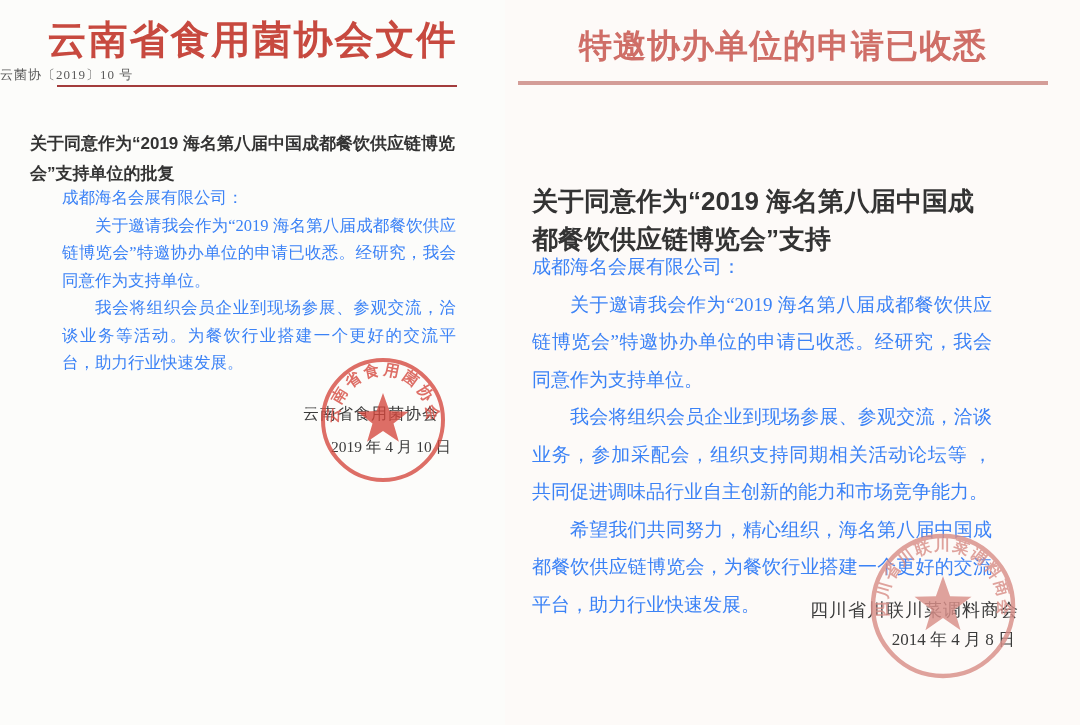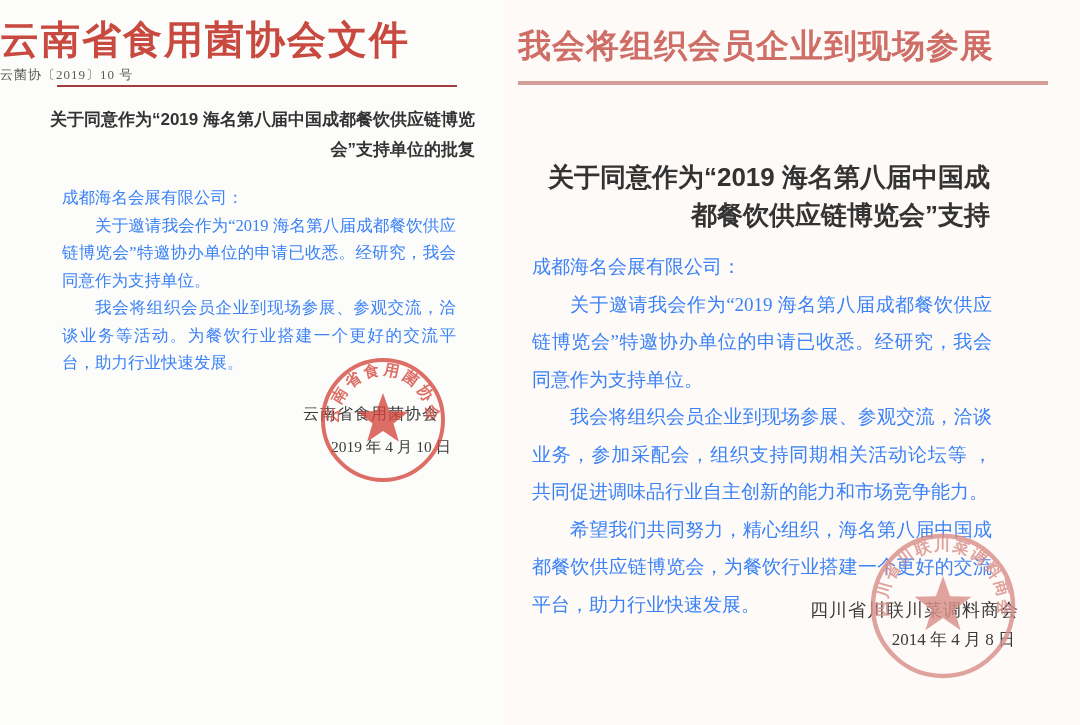--- a/index.html
+++ b/index.html
@@ -5,37 +5,37 @@
   * { margin: 0; padding: 0; box-sizing: border-box; }
   html, body { width: 1080px; height: 725px; background: #ffffff; overflow: hidden; }
   body { font-family: "Liberation Serif", serif; position: relative; }
 
   .doc { position: absolute; top: 0; height: 725px; }
   .doc-left  { left: 0;   width: 505px; background: #fcfcfa; }
   .doc-right { left: 505px; width: 575px; background: #fdfaf8; }
   .seam { position: absolute; left: 503px; top: 0; width: 2px; height: 725px;
           background: linear-gradient(to right, #f1f1ee, #ffffff); }
 
-  .org-header { position: absolute; width: 100%; 
+  .org-header { position: absolute; width: 100%; text-align: center;
                 font-family: "Liberation Sans", sans-serif; font-weight: bold;
                 letter-spacing: 2px; white-space: nowrap; }
   .doc-left  .org-header { top: 13px; font-size: 39px; color: #c7493f; }
   .doc-right .org-header { top: 24px; left: 13px; width: 530px; font-size: 33px;
                            color: #cf6e67; font-family: "Liberation Serif", serif;
                            letter-spacing: 1px; }
 
   .doc-number { position: absolute; top: 66px; width: 100%; 
                 font-size: 13px; color: #5a5a5a; letter-spacing: 1px; }
 
   .red-rule { position: absolute; }
   .doc-left  .red-rule { top: 85px; left: 57px; width: 400px; height: 2px; background: #a33c3c; }
   .doc-right .red-rule { top: 81px; left: 13px; width: 530px; height: 4px; background: #d49d98; }
 
-  .doc-title { position: absolute; width: 100%; text-align: right;
-               font-family: "Liberation Sans", sans-serif; font-weight: bold; color: #333; }
+  .doc-title { position: absolute; width: 100%; text-align: left;
+               font-family: "Liberation Sans", sans-serif; font-weight: bold; color: #333; margin-top: 24px; }
   .doc-left  .doc-title { top: 105px; left: 30px; width: 445px; font-size: 17px; line-height: 30px; }
   .doc-right .doc-title { top: 158px; left: 27px; width: 458px; font-size: 26px; line-height: 38px; }
 
   .doc-body { position: absolute; color: #3b82f6; text-align: justify; }
   .doc-left  .doc-body { top: 184px; left: 62px; width: 394px; font-size: 16.5px; line-height: 27.5px; }
   .doc-right .doc-body { top: 248px; left: 27px; width: 460px; font-size: 19px; line-height: 37.5px; }
   .doc-body p.indent { text-indent: 2em; }
 
   .sig-org, .sig-date { position: absolute; color: #3b3b3b; white-space: nowrap; }
   .doc-left  .sig-org  { top: 404px; right: 66px; font-size: 16px; letter-spacing: 1px; }
@@ -76,21 +76,21 @@
     <circle cx="70" cy="68" r="60" fill="none" stroke="#d5473d" stroke-width="4"></circle>
     <polygon fill="#d5473d" points="70,41 63.5,59.1 44.3,59.7 59.5,71.4 54.1,89.8 70,79 85.9,89.8 80.5,71.4 95.7,59.7 76.5,59.1"></polygon>
     <path id="sealArcL" d="M 27.7 83.4 A 45 45 0 1 1 112.3 83.4" fill="none"></path>
     <text font-size="15.5" fill="#d5473d" letter-spacing="3">
       <textPath href="#sealArcL" startOffset="50%" text-anchor="middle">云南省食用菌协会</textPath>
     </text>
   </svg>
 </div>
 
 <div class="doc doc-right">
-  <div class="org-header">我会将组织会员企业到现场参展</div>
+  <div class="org-header">特邀协办单位的申请已收悉</div>
   <div class="red-rule"></div>
 
   <div class="doc-title">
     <div>关于同意作为“2019 海名第八届中国成都餐饮供应链博览会”支持</div>
   </div>
 
   <div class="doc-body">
     <p>成都海名会展有限公司：</p>
     <p class="indent">关于邀请我会作为“2019 海名第八届成都餐饮供应链博览会”特邀协办单位的申请已收悉。经研究，我会同意作为支持单位。</p>
     <p class="indent">我会将组织会员企业到现场参展、参观交流，洽谈业务，参加采配会，组织支持同期相关活动论坛等 ，共同促进调味品行业自主创新的能力和市场竞争能力。</p>

